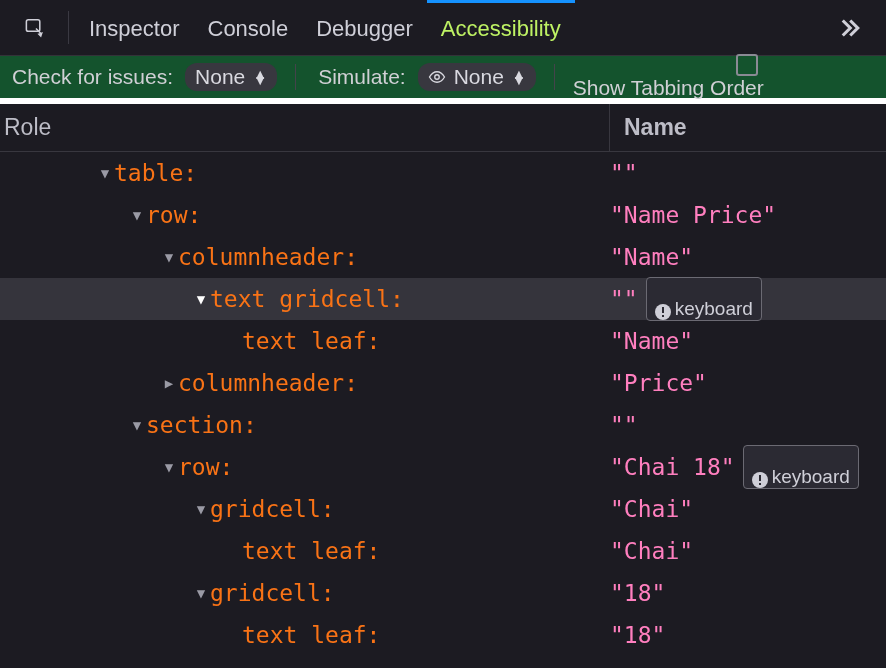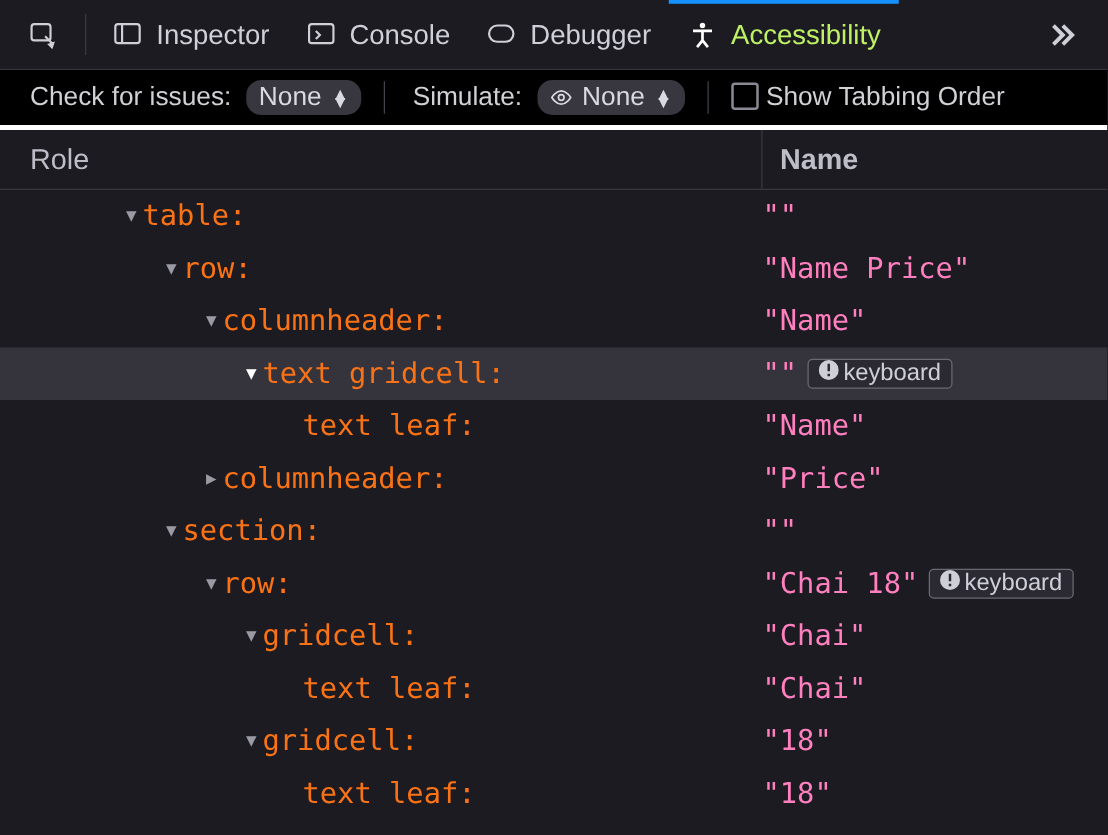--- a/index.html
+++ b/index.html
@@ -16,26 +16,26 @@
     display: flex;
     align-items: center;
     height: 56px;
     background: #1c1b22;
     border-bottom: 1px solid #333239;
     padding: 0 8px;
   }
   .tabbar .tool-btn, .tabbar .tab {
     display: flex;
     align-items: center;
-    gap: 10px;
     padding: 16px 14px;
     height: 100%;
     color: #cfcfd8;
     cursor: pointer;
     position: relative;
+    flex-direction: column;
   }
   .tabbar .tab.active {
     color: #bef264;
   }
   .tabbar .tab.active::before {
     content: "";
     position: absolute;
     top: 0; left: 0; right: 0;
     height: 3px;
     background: #1592ff;
@@ -44,24 +44,24 @@
   .tabbar svg { width: 26px; height: 26px; stroke: #cfcfd8; fill: none; stroke-width: 1.6; }
   .tabbar .tab.active svg { stroke: #ffffff; }
   .tabbar .overflow { margin-left: auto; padding: 0 14px; cursor: pointer; height:100%; display:flex; align-items:center;}
   .tabbar .overflow svg { width: 30px; height: 30px; stroke: #cfcfd8; }
 
   
   .toolbar {
     display: flex;
     align-items: center;
     height: 48px;
-    padding: 0 20px;
+    padding: 0 8px;
     gap: 8px;
-    background: #000000;
-    border-bottom: 4px solid #ffffff;
+    background: #14532d;
+    border-bottom: 6px solid #ffffff;
     font-size: 21px;
     color: #d0d0d5;
   }
   .toolbar .label { padding: 0 4px; }
   .toolbar .combo {
     display: inline-flex;
     align-items: center;
     gap: 8px;
     background: #38373f;
     border-radius: 12px;
@@ -74,32 +74,32 @@
   .toolbar .combo .updown { font-size: 14px; line-height: 6px; display:flex; flex-direction:column; }
   .toolbar .vsep { width: 1px; height: 60%; background: #44434b; margin: 0 10px; }
   .toolbar .checkbox {
     width: 22px; height: 22px;
     border: 2px solid #8a8a94;
     border-radius: 3px;
     display: inline-block;
     cursor: pointer;
     margin-right: 6px;
   }
-  .toolbar .checklabel { display:flex; align-items:flex-start; cursor:pointer; }
+  .toolbar .checklabel { display:flex; align-items:flex-end; cursor:pointer;flex-direction:column; }
 
   
   .colheaders {
     display: flex;
     height: 48px;
     background: #1c1b22;
     border-bottom: 1px solid #38373f;
     font-size: 23px;
     color: #bdbdc7;
   }
-  .colheaders .col-role { width: 610px; padding: 10px 24px; border-right: 1px solid #38373f; }
+  .colheaders .col-role { width: 610px; padding: 10px 4px; border-right: 1px solid #38373f; }
   .colheaders .col-name { flex: 1; padding: 10px 14px; font-weight: bold; }
 
   
   .tree { font-family: ui-monospace, Menlo, Consolas, monospace; font-size: 23px; }
   .tree-row {
     display: flex;
     align-items: center;
     height: 42px;
     cursor: pointer;
   }
@@ -121,27 +121,27 @@
   .twisty {
     width: 18px; text-align: center;
     color: #9a9aa5;
     font-size: 14px;
     user-select: none;
   }
   .role-label { color: #f97316; }
   .name-val { color: #ff7fbf; }
   .badge {
     display: inline-flex;
-    align-items: flex-start;
+    align-items: flex-end;
     gap: 4px;
     border: 1px solid #6b6a73;
     background: #2b2a33;
     border-radius: 4px;
     padding: 0 8px;
-    height: 24px;
+    height: 44px;
     color: #cfcfd8;
     font-family: -apple-system, BlinkMacSystemFont, sans-serif;
     font-size: 19px;
   }
   .badge svg { width: 16px; height: 16px; fill: #cfcfd8; }
 
 </style>
 </head>
 <body>
 

